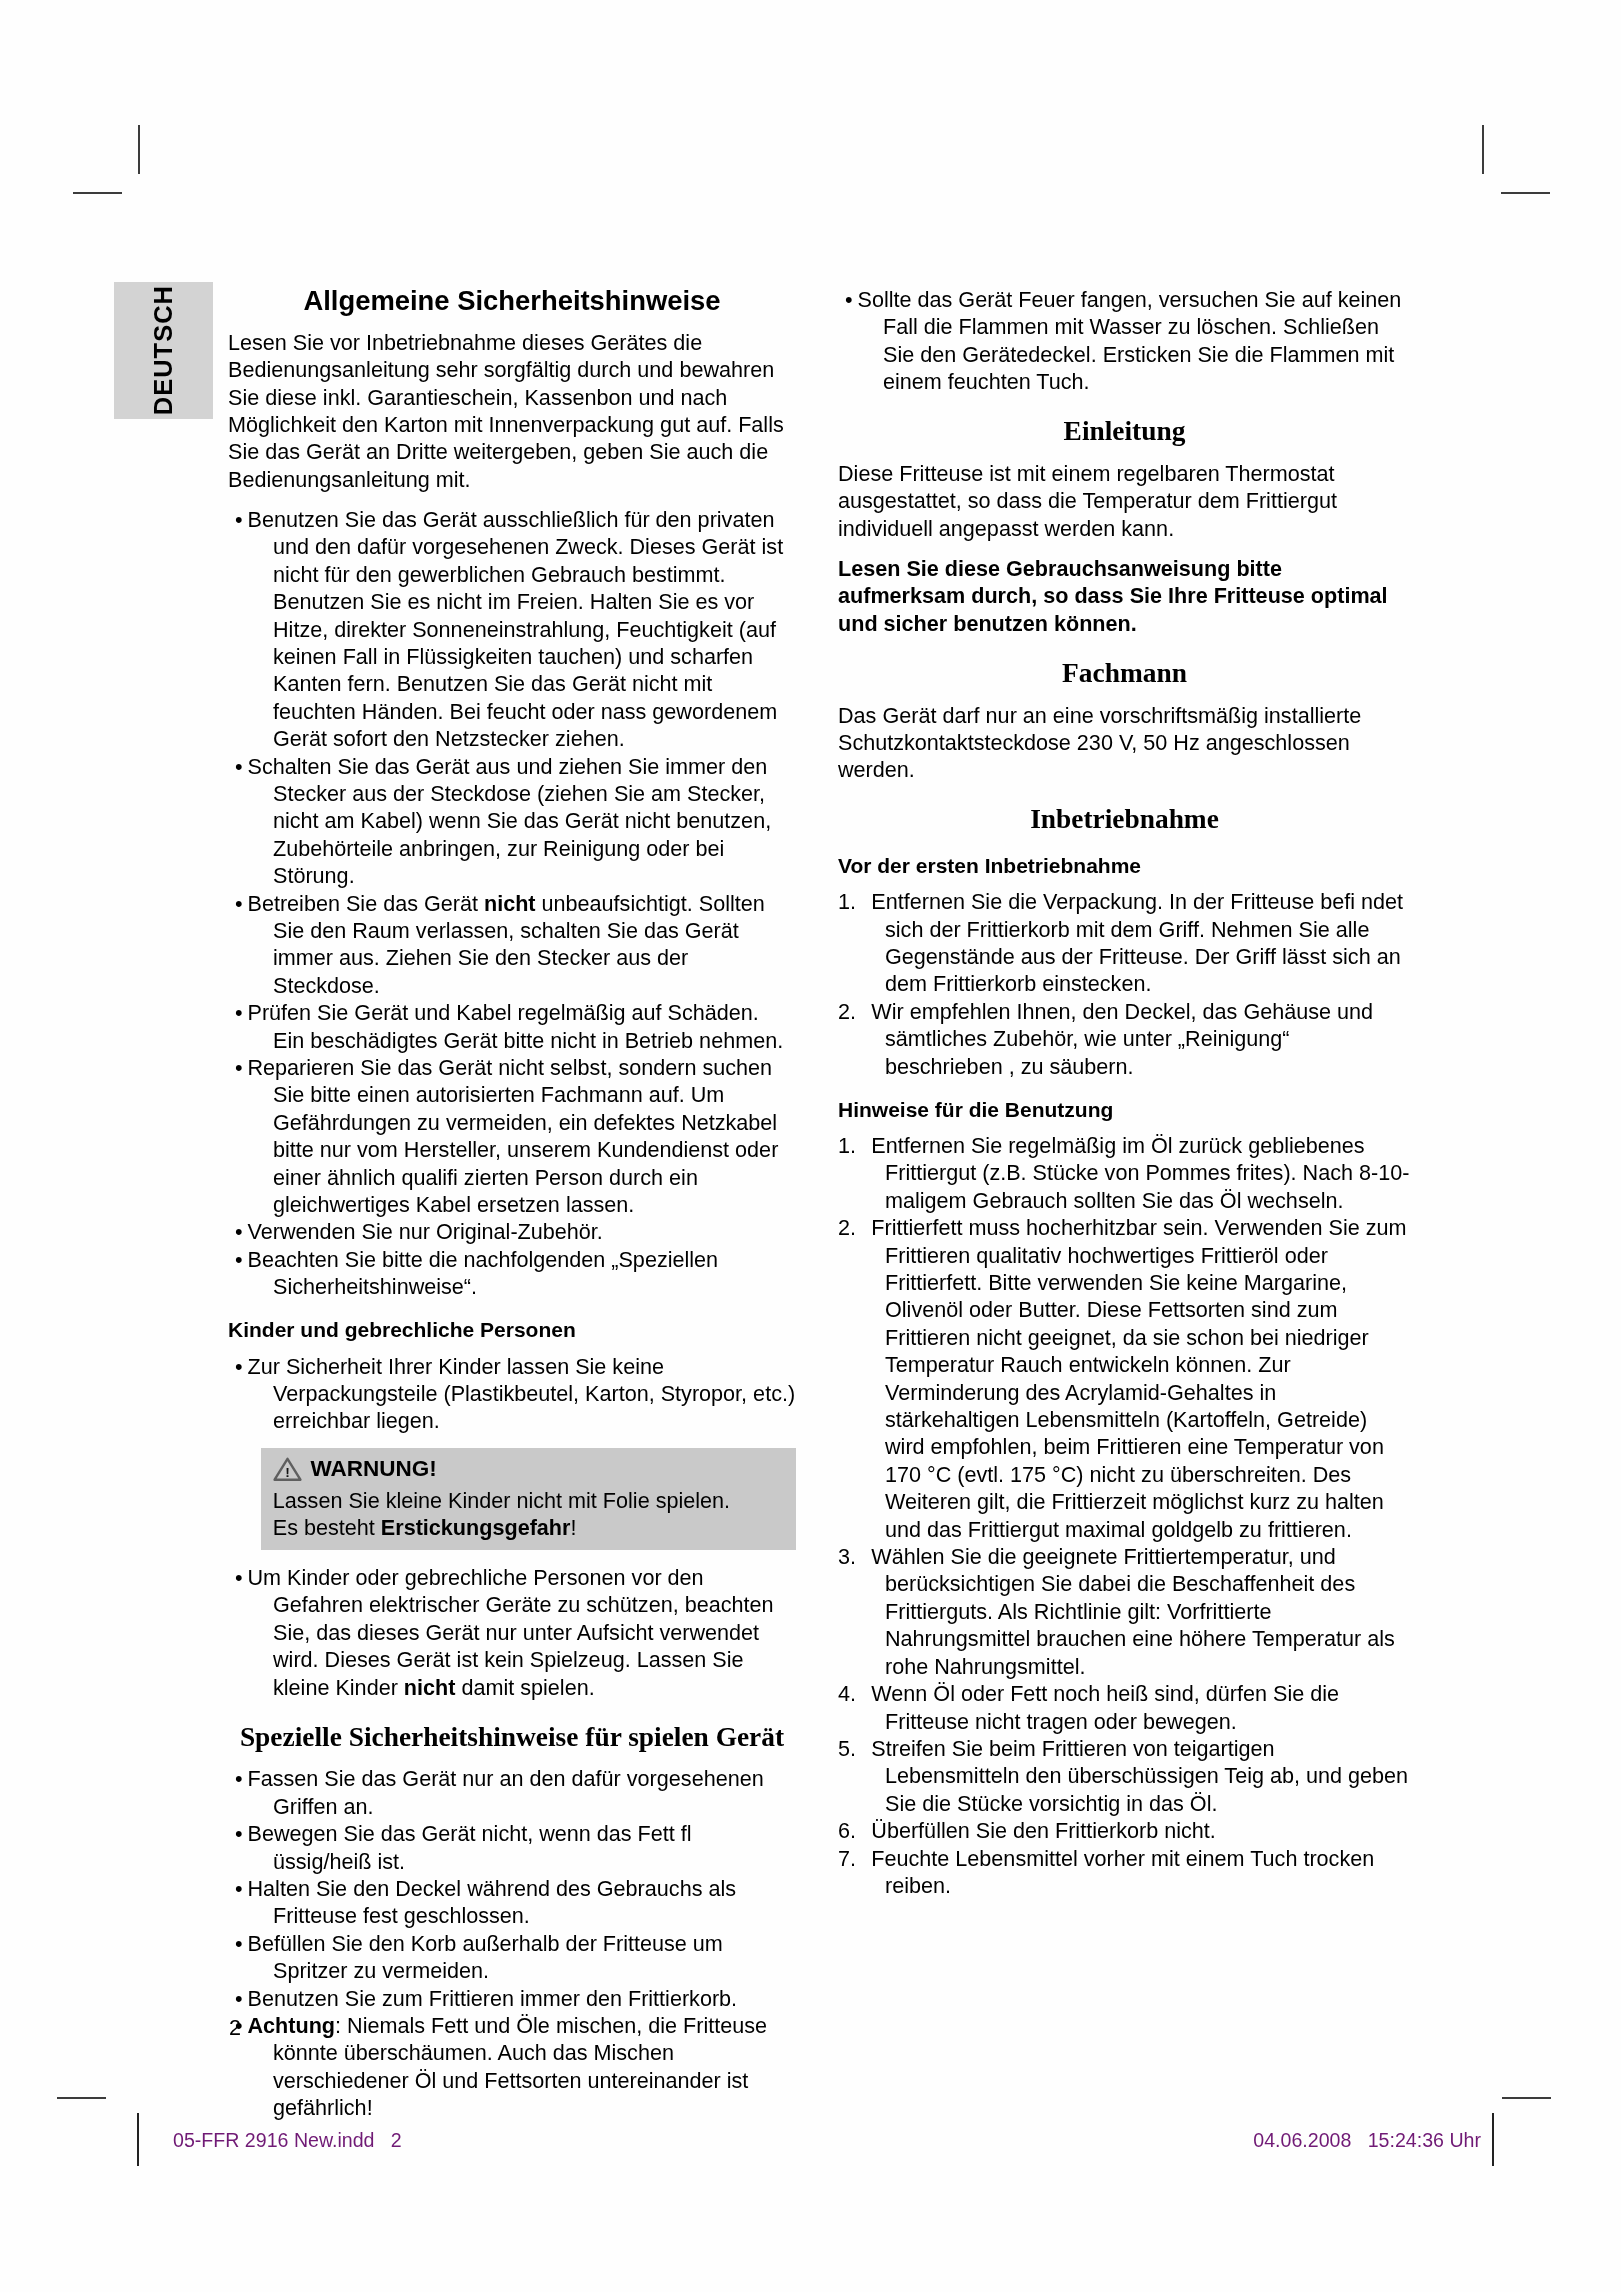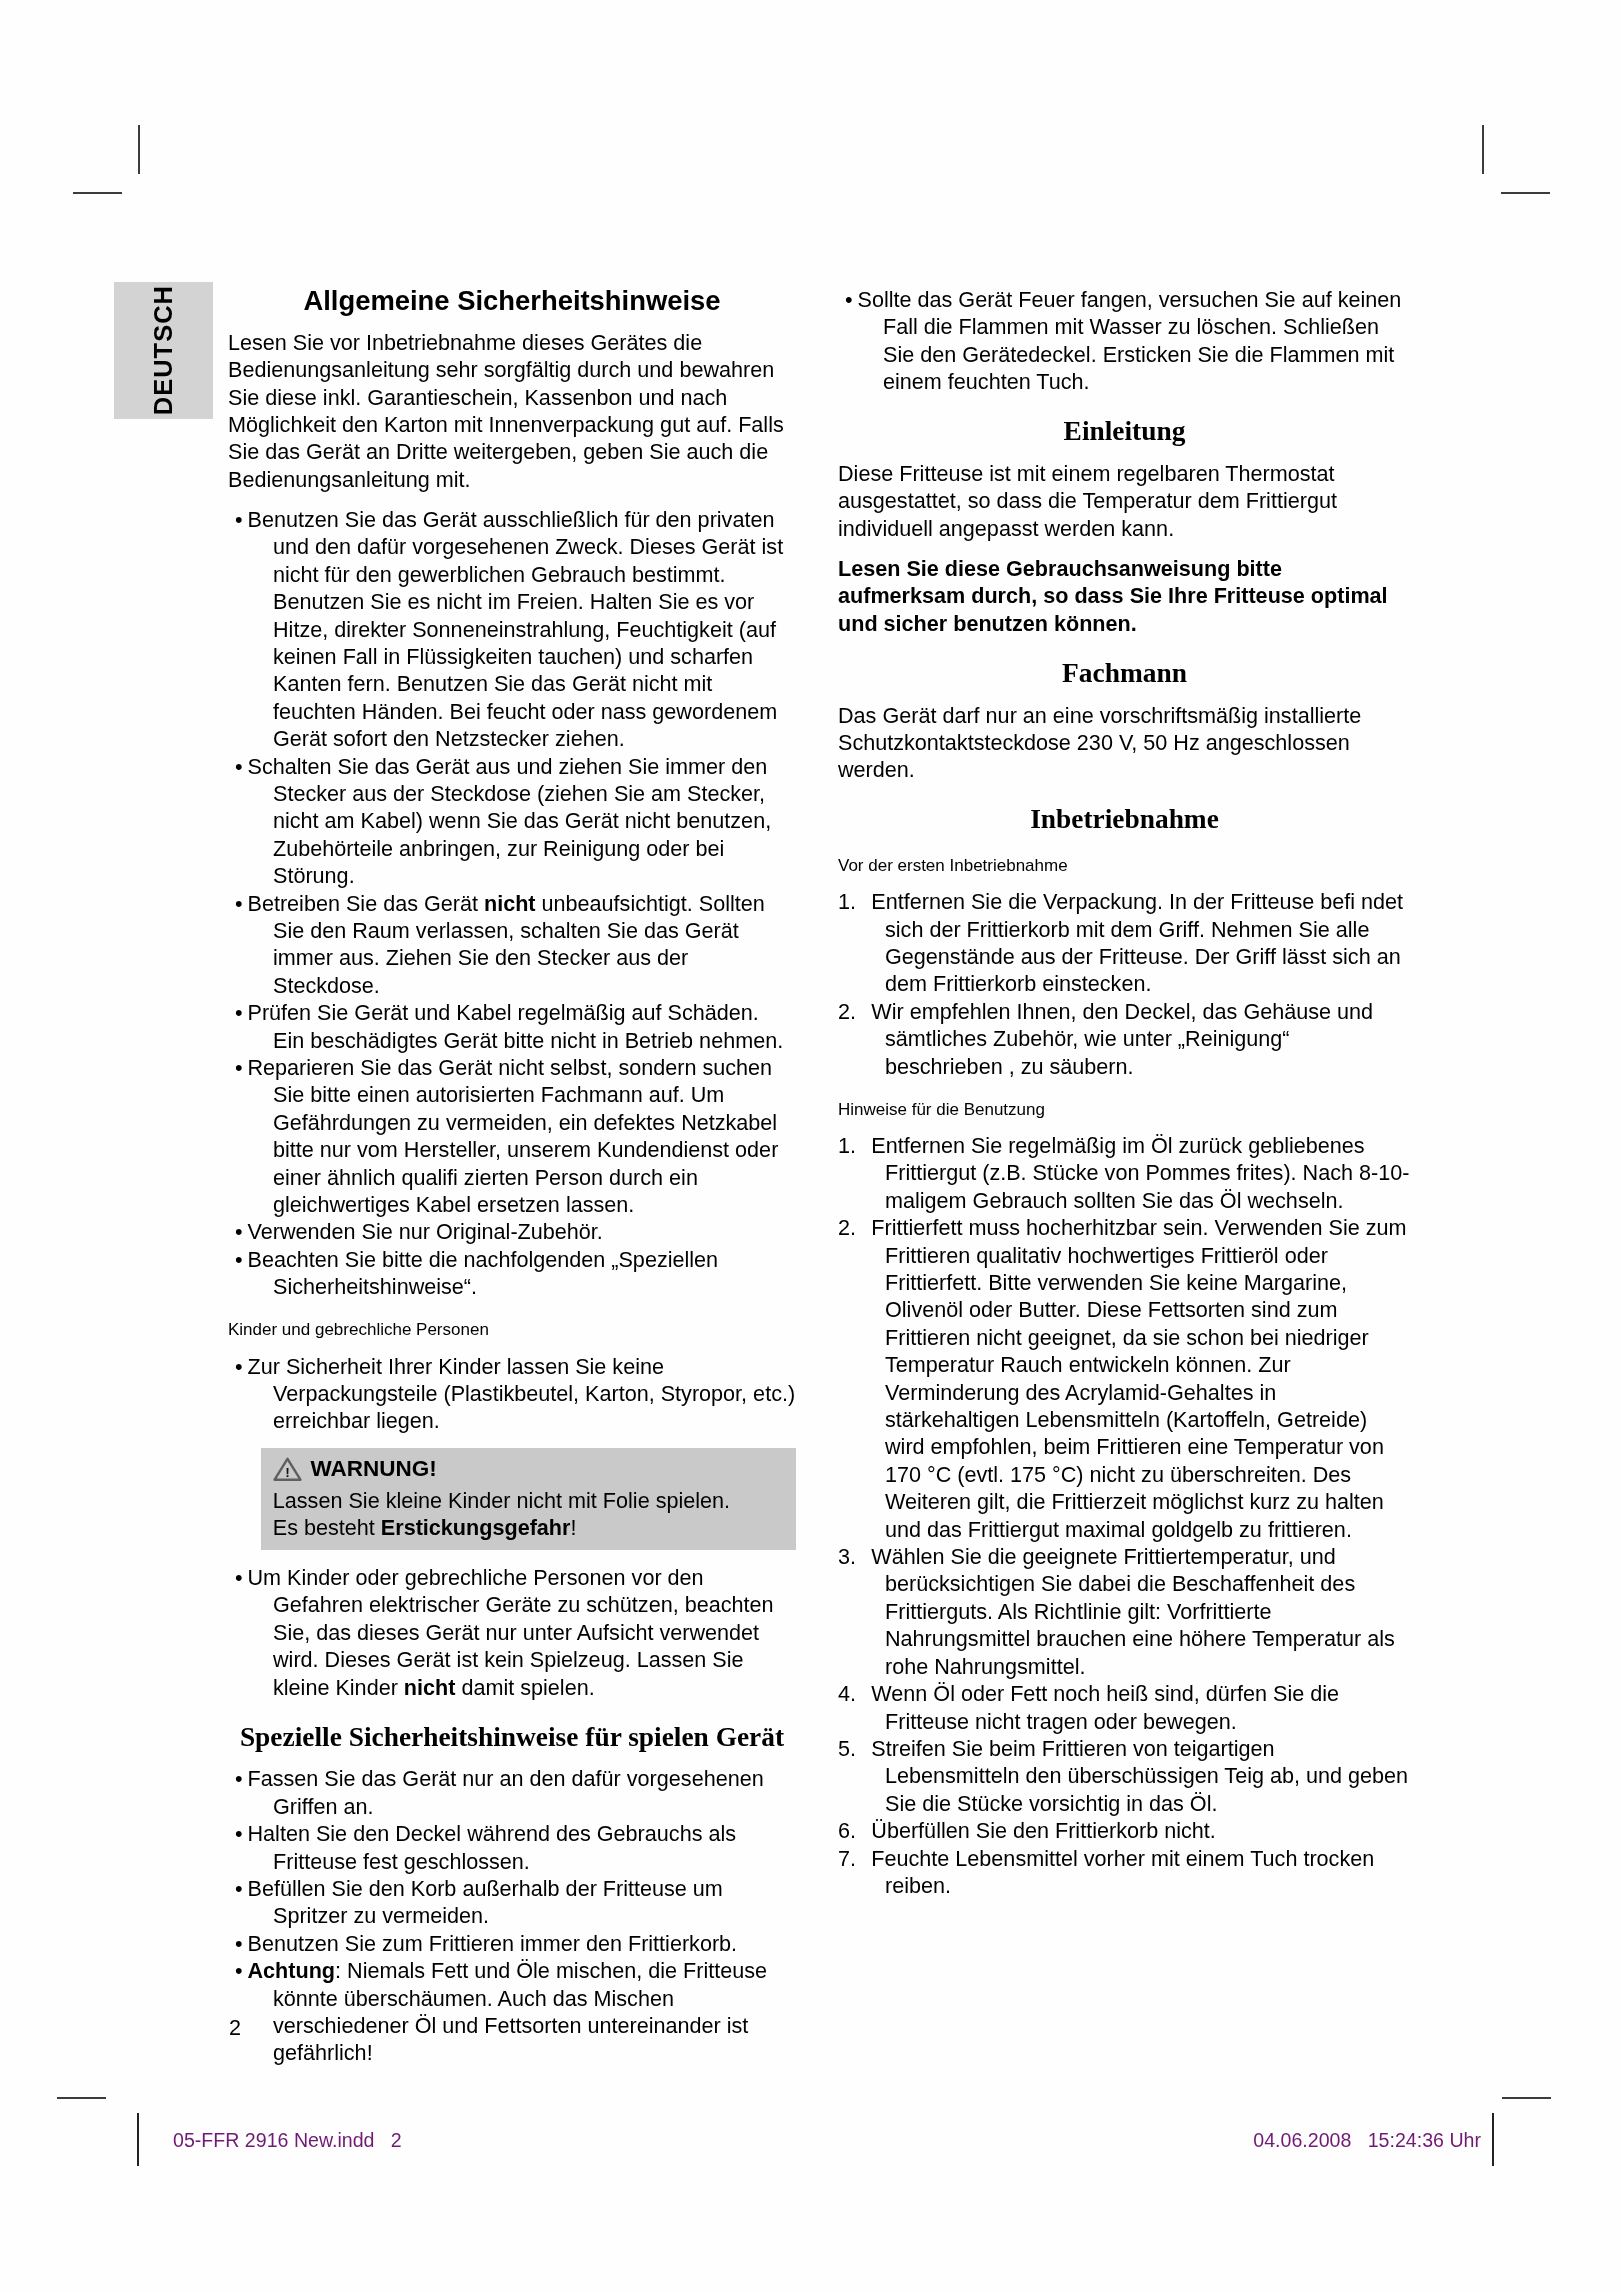--- a/index.html
+++ b/index.html
@@ -20,21 +20,21 @@
   .deutsch-tab span{writing-mode:vertical-rl;transform:rotate(180deg);
     font-weight:bold;font-size:25.5px;letter-spacing:1px;color:#000;}
 
   
   .col{position:absolute;font-size:21.6px;line-height:27.4px;}
   #col-left{left:228px;top:284px;width:568px;}
   #col-right{left:838px;top:286px;width:573px;}
 
   .h1{font-size:27.4px;line-height:33px;font-weight:bold;text-align:center;margin:0 0 11.8px;}
   .h1:not(:first-child){margin-top:19.6px;font-family:Liberation Serif, serif;}
-  .h2{font-size:17px;line-height:27.4px;font-weight:normal;margin:15.7px 0 8.8px;}
+  .h2{font-size:21px;line-height:27.4px;font-weight:bold;margin:15.7px 0 8.8px;}
   .para{margin:0 0 12.7px;}
   .para.bold{font-weight:bold;}
 
   ul.bullets,ol.numbers{margin:0 0 12.7px;padding:0;list-style:none;}
   ul.bullets li{position:relative;padding-left:45px;text-indent:-25.5px;}
   ul.bullets li::before{content:"\2022";position:absolute;left:6.9px;top:0;text-indent:0;}
   ol.numbers{counter-reset:n;}
   ol.numbers li{position:relative;padding-left:47px;text-indent:-13.7px;counter-increment:n;}
   ol.numbers li::before{content:counter(n) ".";position:absolute;left:0;top:0;text-indent:0;}
 
@@ -93,20 +93,21 @@
         </div>
         <div class="warn-line">Lassen Sie kleine Kinder nicht mit Folie spielen.</div>
         <div class="warn-line">Es besteht <b>Erstickungsgefahr</b>!</div>
       </div>
       <ul class="bullets">
         <li>Um Kinder oder gebrechliche Personen vor den Gefahren elektrischer Geräte zu schützen, beachten Sie, das dieses Gerät nur unter Aufsicht verwendet wird. Dieses Gerät ist kein Spielzeug. Lassen Sie kleine Kinder <b>nicht</b> damit spielen.</li>
       </ul>
       <div class="h1">Spezielle Sicherheitshinweise für spielen Gerät</div>
       <ul class="bullets">
         <li>Fassen Sie das Gerät nur an den dafür vorgesehenen Griffen an.</li>
+        <li>Bewegen Sie das Gerät nicht, wenn das Fett fl üssig/heiß ist.</li>
         <li>Halten Sie den Deckel während des Gebrauchs als Fritteuse fest geschlossen.</li>
         <li>Befüllen Sie den Korb außerhalb der Fritteuse um Spritzer zu vermeiden.</li>
         <li>Benutzen Sie zum Frittieren immer den Frittierkorb.</li>
         <li><b>Achtung</b>: Niemals Fett und Öle mischen, die Fritteuse könnte überschäumen. Auch das Mischen verschiedener Öl und Fettsorten untereinander ist gefährlich!</li>
       </ul>
     </div>
   <div class="col" id="col-right">
       <ul class="bullets">
         <li>Sollte das Gerät Feuer fangen, versuchen Sie auf keinen Fall die Flammen mit Wasser zu löschen. Schließen Sie den Gerätedeckel. Ersticken Sie die Flammen mit einem feuchten Tuch.</li>
       </ul>

